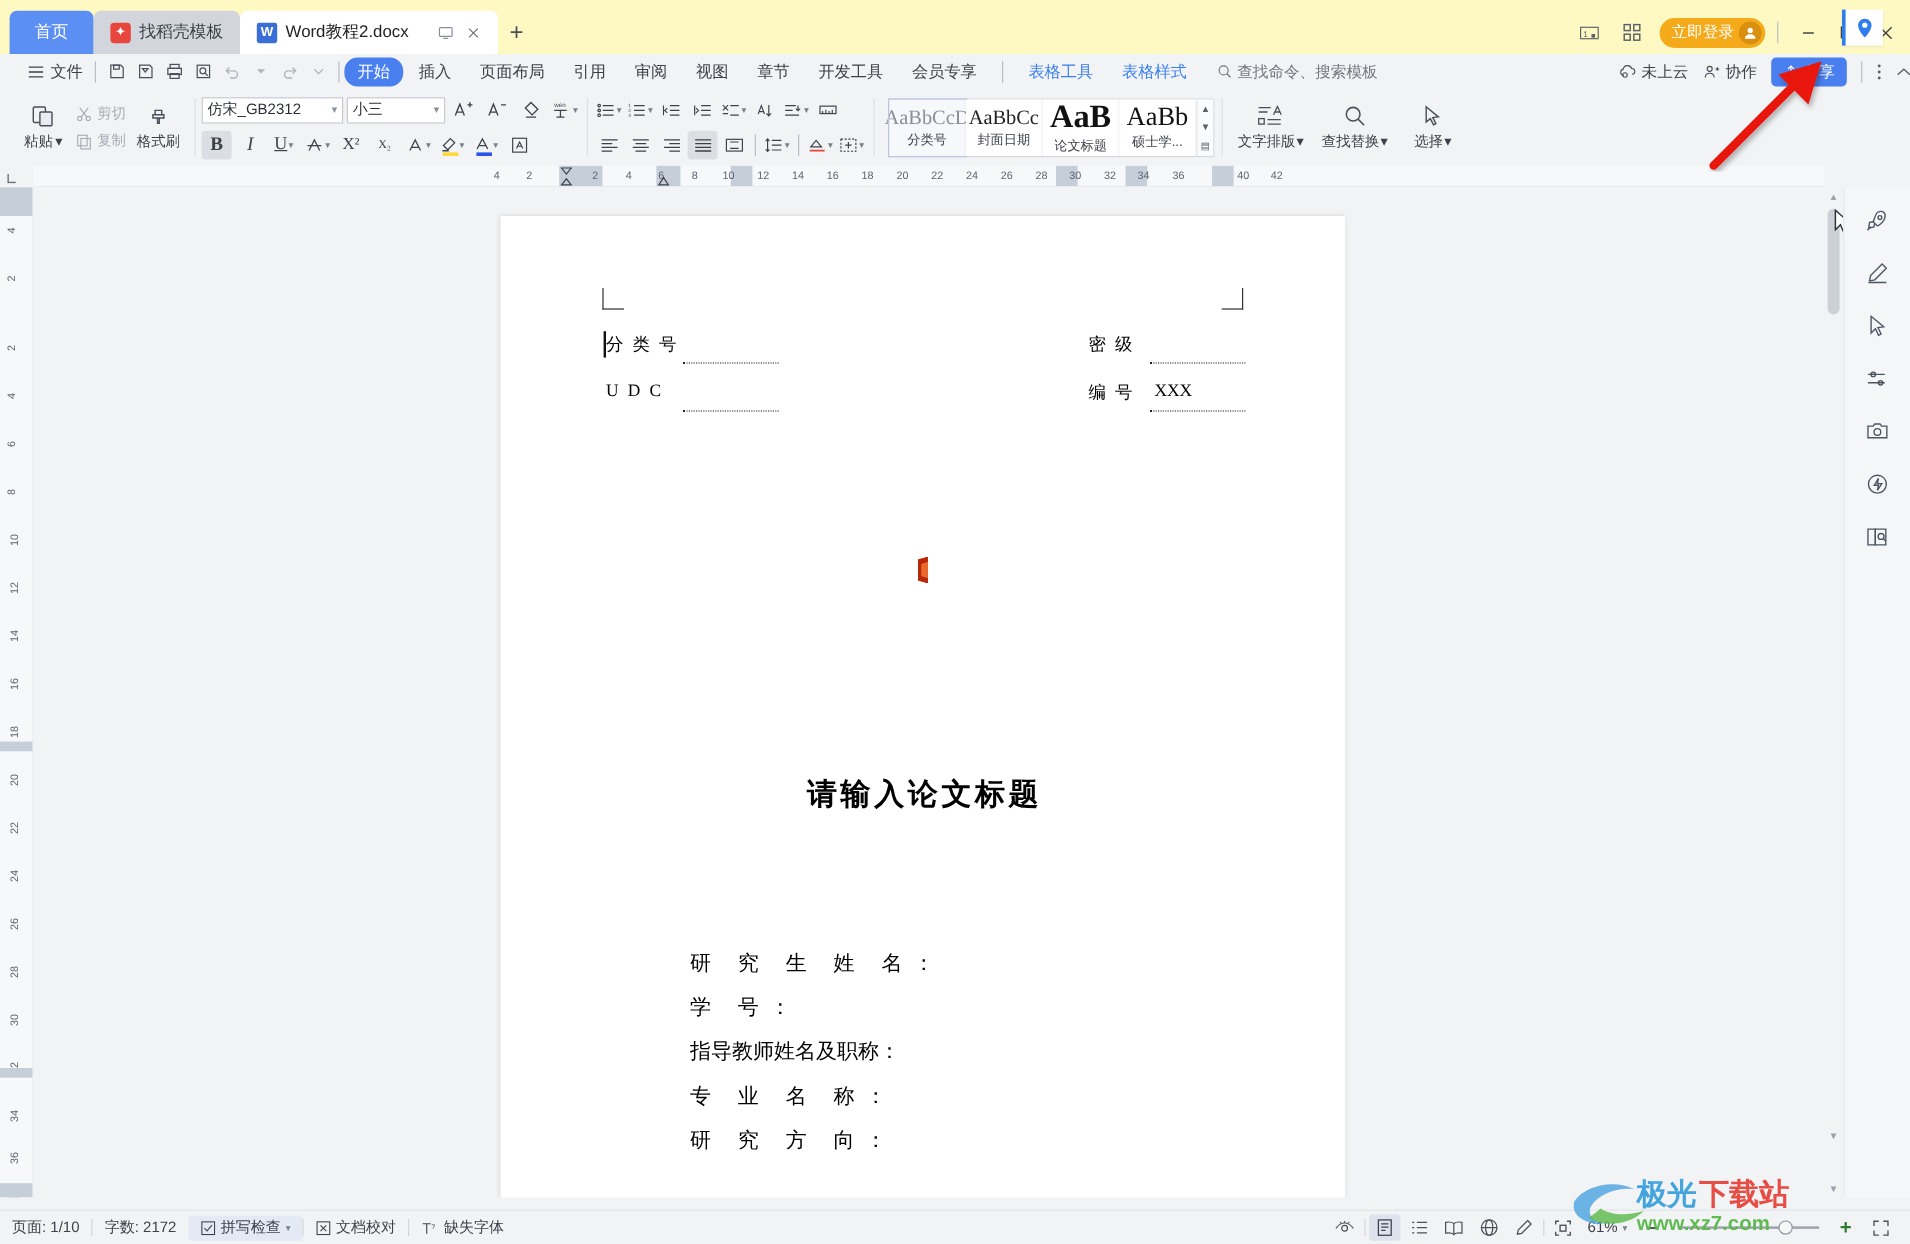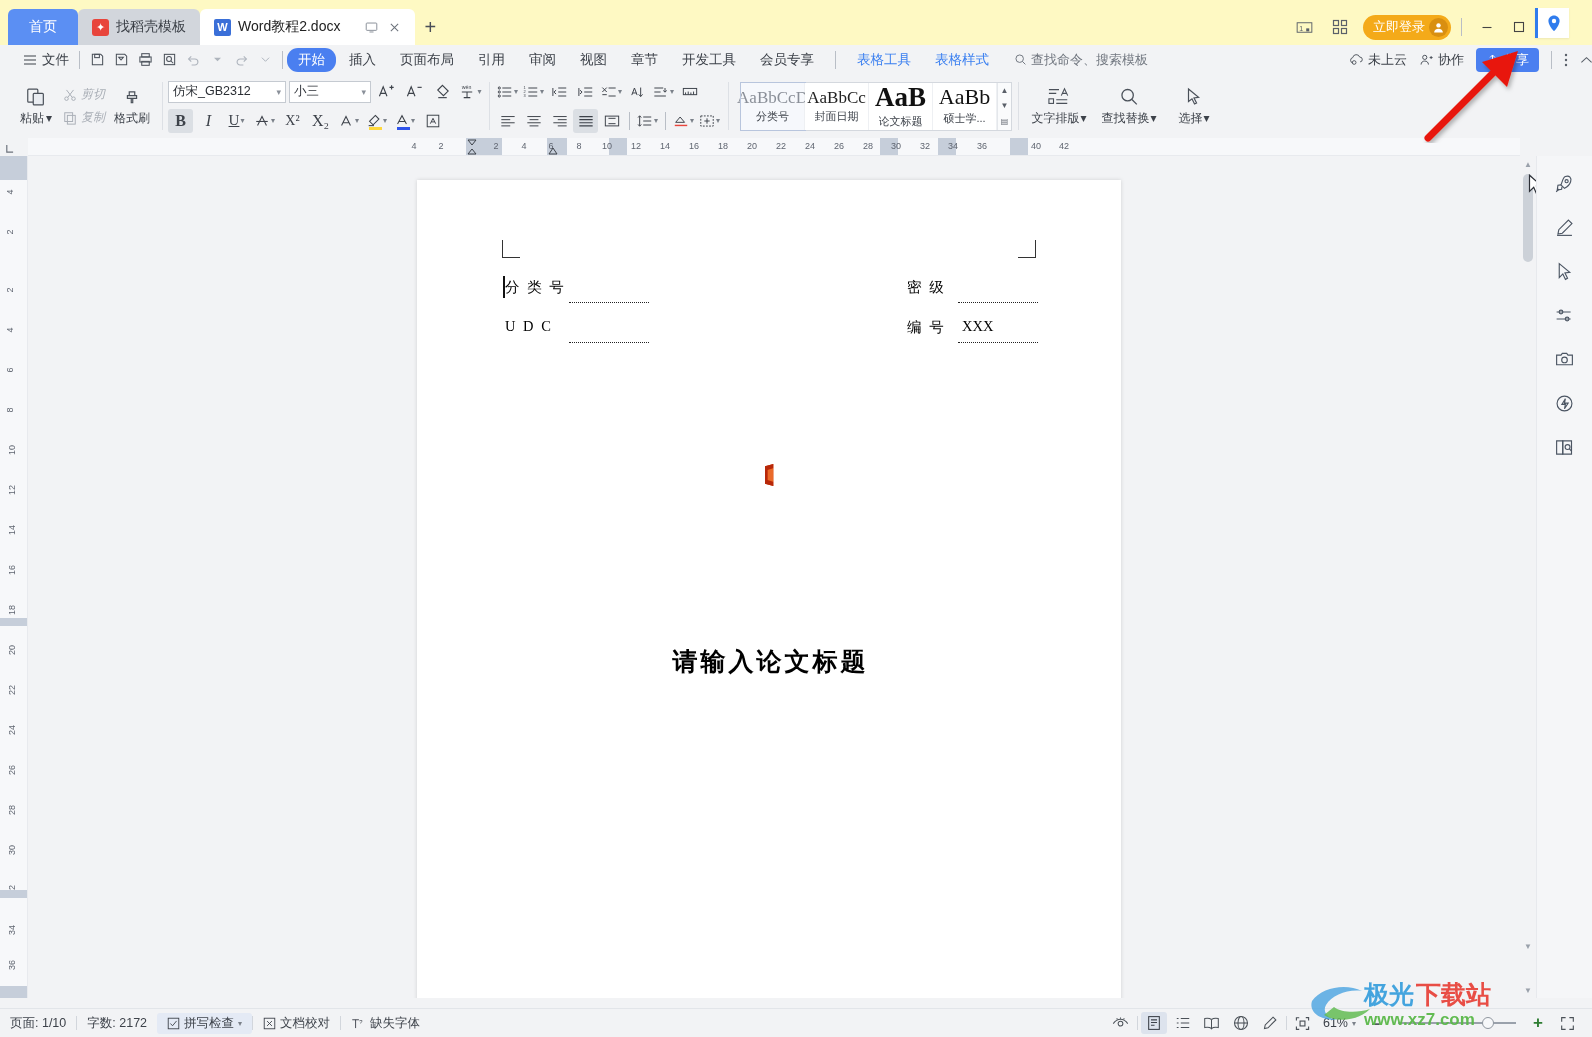--- a/index.html
+++ b/index.html
@@ -37,21 +37,21 @@
     width: 17px; height: 17px; border-radius: 2px; background: #3a6fd8;
     display: inline-flex; align-items: center; justify-content: center;
     color: #fff; font-size: 11px; font-weight: bold; line-height: 1; flex: 0 0 auto;
   }
   .tab-actions { margin-left: auto; display: flex; align-items: center; gap: 10px;
                  padding-left: 18px; color: #8a9099; font-size: 13px; }
   .tab-newbtn { width: 30px; height: 36px; display: flex; align-items: center;
                 justify-content: center; color: #4a4f57; font-size: 20px; }
   .title-right {
     margin-left: auto; display: flex; align-items: center; gap: 10px;
-    height: 36px; padding-right: 26px;
+    height: 36px; padding-right: 6px;
   }
   .tr-icon { width: 26px; height: 26px; display: flex; align-items: center;
              justify-content: center; color: #5a6069; }
   .login-pill {
     height: 25px; background: #f4aa19; border-radius: 13px; color: #fff;
     display: flex; align-items: center; gap: 4px; padding: 0 3px 0 10px;
     font-size: 13px; white-space: nowrap;
   }
   .login-avatar { width: 19px; height: 19px; border-radius: 50%; background: #d98f10;
                   display: flex; align-items: center; justify-content: center; font-size: 11px;}
@@ -91,21 +91,21 @@
   }
   .rgrp { display: flex; align-items: center; padding: 0 6px; position: relative; }
   .rgrp + .rgrp::before {
     content: ""; position: absolute; left: 0; top: 8px; bottom: 8px; width: 1px;
     background: #dde0e5;
   }
   .big-btn { display: flex; flex-direction: column; align-items: center;
              justify-content: center; width: 48px; font-size: 12px; gap: 2px;
              color: #3d424a; }
   .big-btn .gl { font-size: 20px; line-height: 20px; color: #4a5059; }
-  .small-col { display: flex; flex-direction: column; justify-content: flex-end; gap: 4px; font-style: italic; }
+  .small-col { display: flex; flex-direction: column; justify-content: flex-end; gap: 4px; }
   .small-btn { display: flex; align-items: center; gap: 4px; font-size: 12px;
                color: #a9aeb6; padding: 1px 3px; }
   .small-btn .gl { font-size: 13px; }
   .font-row { display: flex; align-items: center; gap: 3px; }
   .f-select {
     height: 22px; border: 1px solid #c5cad1; background: #fff; font-size: 12.5px;
     display: flex; align-items: center; padding: 0 4px; position: relative;
     color: #2a2e34;
   }
   .f-select .cv { flex: 1; overflow: hidden; white-space: nowrap; }
@@ -566,21 +566,21 @@
             <svg class="svgi" width="16" height="16" viewBox="0 0 18 18" fill="none" stroke="#3d424a" stroke-width="1.2">
               <path d="M4 14L9 4l5 10"></path>
                 <path d="M2.5 9.5h13"></path>
             </svg>
             <span class="car">▾</span>
           </div>
           <div class="ico-btn">
             <span style="font-family:'Liberation Serif',serif;font-size:14px;">X²</span>
           </div>
           <div class="ico-btn">
-            <span style="font-family:'Liberation Serif',serif;font-size:16px;">X₂</span>
+            <span style="font-family:'Liberation Serif',serif;font-size:10px;">X₂</span>
           </div>
           <div class="ico-btn">
             <svg class="svgi" width="16" height="16" viewBox="0 0 18 18" fill="none" stroke="#3d424a" stroke-width="1.2">
               <path d="M4 14L9 4l5 10M5.7 11h6.6"></path>
             </svg>
             <span class="car">▾</span>
           </div>
           <div class="ico-btn">
             <svg class="svgi" width="16" height="16" viewBox="0 0 18 18" fill="none" stroke="#3d424a" stroke-width="1.2">
               <path d="M10.5 2.8l4 4-6.5 6.5-4-4z"></path>
@@ -884,20 +884,27 @@
         <div class="logo-office">
           <svg class="svgi" width="15" height="22" viewBox="0 0 15 22">
             <path d="M3.5 2.2L11.8 0v22L3.5 19.8z" fill="#d83b01"></path>
             <path d="M3.5 2.2L11.8 0v4.2L6.2 6v10l5.6 1.8V22L3.5 19.8z" fill="#b7280a"></path>
             <path d="M6.2 6l5.6-1.8v13.6L6.2 16z" fill="#ea6a2a"></path>
           </svg>
         </div>
 
         <div class="doc-subtitle">请输入论文标题</div>
 
+        <div class="field-list">
+          <div class="field-row" style="letter-spacing:9px;">研 究 生 姓 名：</div>
+          <div class="field-row" style="letter-spacing:9px;">学         号：</div>
+          <div class="field-row" style="letter-spacing:0px;">指导教师姓名及职称：</div>
+          <div class="field-row" style="letter-spacing:9px;">专  业  名  称：</div>
+          <div class="field-row" style="letter-spacing:9px;">研  究  方  向：</div>
+        </div>
 
       </div>
     </div>
   </div>
 
   <div class="vscroll">
     <div class="vs-arrow" style="top:0;">▲</div>
     <div class="vs-thumb" style="top:18px; height:88px;"></div>
     <div class="vs-arrow" style="top:782px;">▼</div>
     <div class="vs-arrow" style="top:826px;">▼</div>

